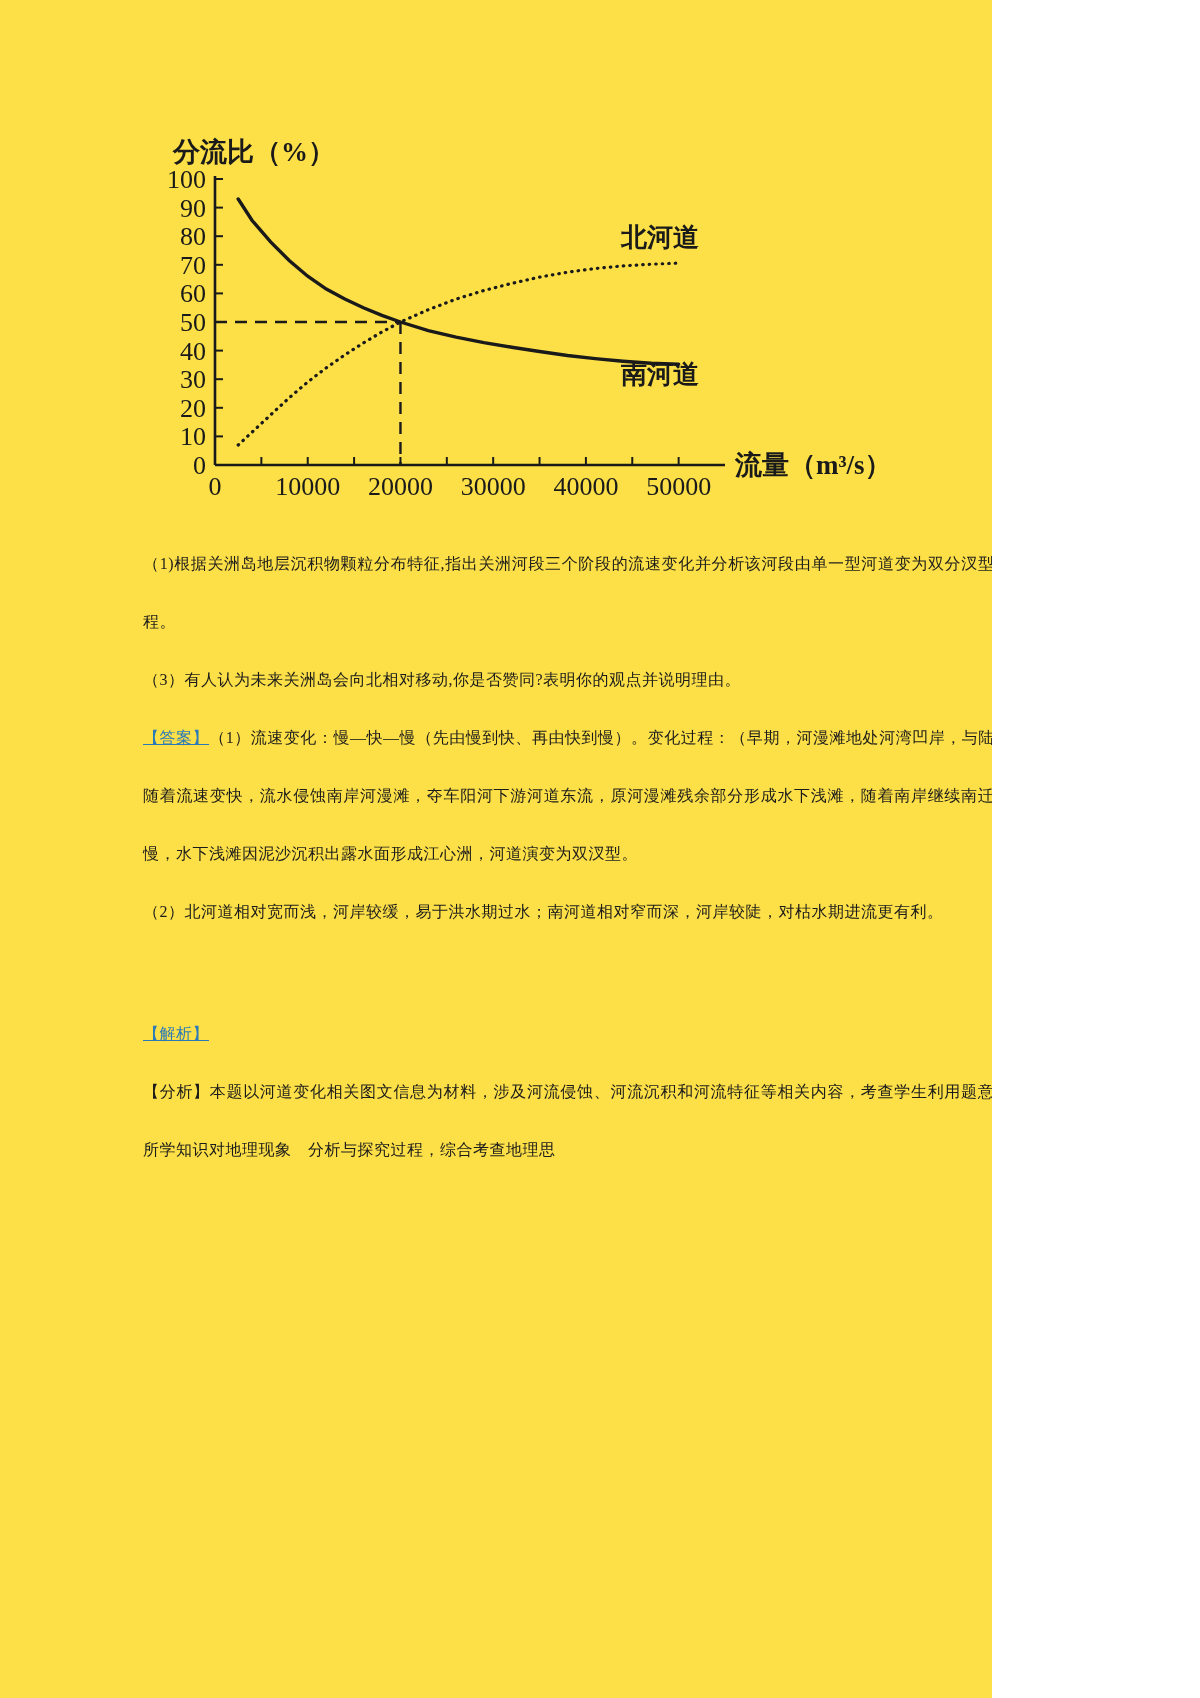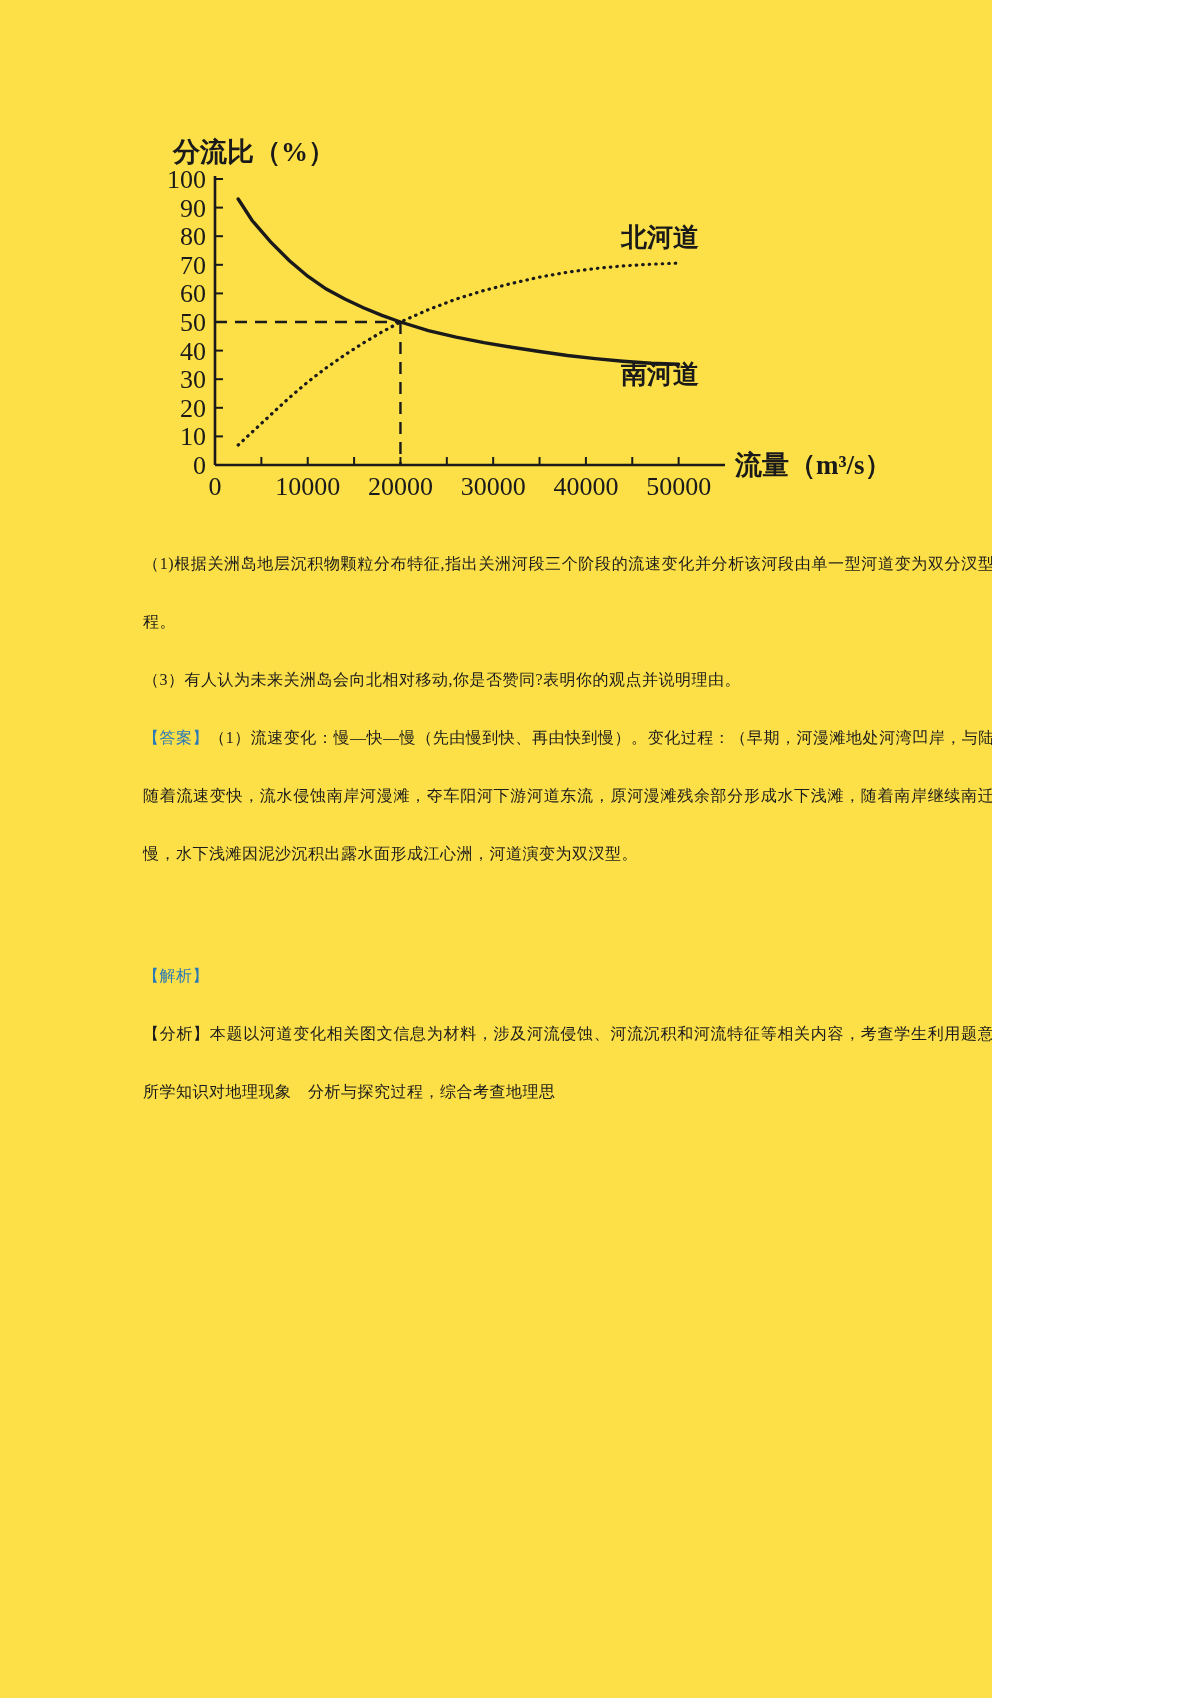--- a/index.html
+++ b/index.html
@@ -36,21 +36,21 @@
   .curve-solid{stroke:#1a1a1a;stroke-width:3.4;fill:none;stroke-linecap:round;}
   .curve-dotted{stroke:#1a1a1a;stroke-width:3.2;fill:none;stroke-linecap:round;stroke-dasharray:0.5 6;}
   .crosshair{stroke:#1a1a1a;stroke-width:2.4;fill:none;stroke-dasharray:12 8;}
   p.t{
     margin:0;
     font-size:16px;
     line-height:58px;
     text-align:justify;
     letter-spacing:0.5px;
   }
-  .blue{color:#2b7ab8;}
+  .blue{color:#2b7ab8;text-decoration:underline;}
   .analysis-head{
     margin-top:64px !important;
     text-align:left;
   }
 </style>
 </head>
 <body>
 
 <div class="page">
   <div class="content">
@@ -107,20 +107,21 @@
         </svg>
     </figure>
 
     <section>
       <p class="t">（1)根据关洲岛地层沉积物颗粒分布特征,指出关洲河段三个阶段的流速变化并分析该河段由单一型河道变为双分汊型河道的过程。</p>
       <p class="t">（3）有人认为未来关洲岛会向北相对移动,你是否赞同?表明你的观点并说明理由。</p>
     </section>
 
     <section>
       <p class="t"><span class="blue">【答案】</span><span>（1）流速变化：慢—快—慢（先由慢到快、再由快到慢）。变化过程：（早期，河漫滩地处河湾凹岸，与陆地相连）随着流速变快，流水侵蚀南岸河漫滩，夺车阳河下游河道东流，原河漫滩残余部分形成水下浅滩，随着南岸继续南迁，流速减慢，水下浅滩因泥沙沉积出露水面形成江心洲，河道演变为双汊型。</span></p>
+      <p class="t">（2）北河道相对宽而浅，河岸较缓，易于洪水期过水；南河道相对窄而深，河岸较陡，对枯水期进流更有利。</p>
     </section>
 
     <p class="t blue analysis-head">【解析】</p>
 
     <p class="t"><span>【分析】</span><span>本题以河道变化相关图文信息为材料，涉及河流侵蚀、河流沉积和河流特征等相关内容，考查学生利用题意中信息和所学知识对地理现象　分析与探究过程，综合考查地理思</span></p>
 
   </div>
 </div>
 
 </body></html>

